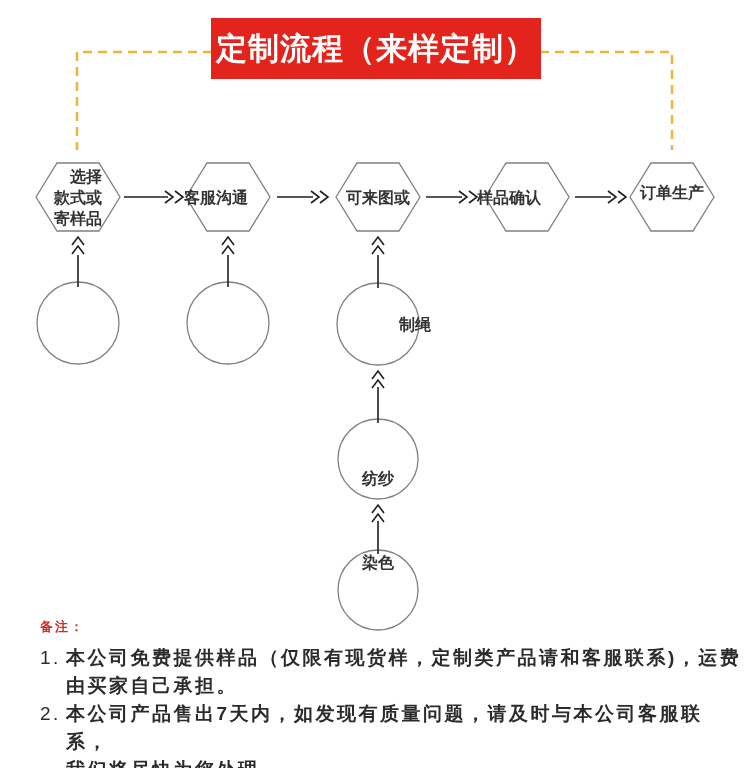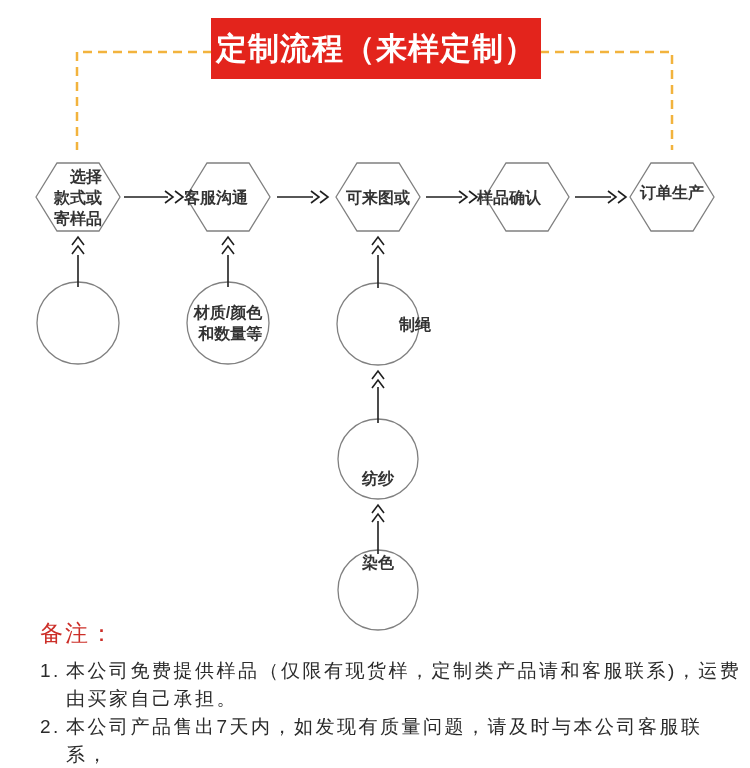--- a/index.html
+++ b/index.html
@@ -10,24 +10,24 @@
     position:absolute;left:211px;top:18px;width:330px;height:61px;
     display:flex;align-items:center;justify-content:center;
     color:#ffffff;font-size:31px;font-weight:bold;letter-spacing:1px;
   }
   .node-label{
     position:absolute;transform:translate(-50%,-50%);
     text-align:right;white-space:pre-line;
     color:#333333;font-size:16px;line-height:21px;font-weight:700;
   }
   .notes{position:absolute;left:40px;top:618px;width:702px;color:#2b2b2b;}
-  .notes-header{font-size:23px;font-weight:normal;letter-spacing:2px;margin-bottom:8px;}
+  .notes-header{font-size:13px;font-weight:bold;letter-spacing:2px;margin-bottom:8px;}
   .note-item{display:flex;font-size:19px;line-height:28px;letter-spacing:2.5px;}
   .note-num{flex:0 0 26px;}
-  .note-text{white-space:pre-line;}
+  .note-text{white-space:pre-line;font-weight:bold;}
 </style>
 </head>
 <body>
 
 <div id="stage">
 
   <svg width="750" height="768" viewBox="0 0 750 768">
     <g stroke="#f2b33d" stroke-width="2.5" fill="none" stroke-dasharray="9 6">
       <polyline points="212,52 77,52 77,150" stroke="#f2b33d"></polyline>
       <polyline points="540,52 672,52 672,150" stroke="#f2b33d"></polyline>
@@ -101,22 +101,20 @@
   </div>
 
   <div class="node-label" style="left:78px;top:197px;">选择
 款式或
 寄样品</div>
   <div class="node-label" style="left:216px;top:197px;">客服沟通</div>
   <div class="node-label" style="left:378px;top:197px;">可来图或</div>
   <div class="node-label" style="left:509px;top:197px;">样品确认</div>
   <div class="node-label" style="left:672px;top:192px;">订单生产</div>
 
-  <div class="node-label" style="left:228px;top:323px;">材质/颜色
-和数量等</div>
   <div class="node-label" style="left:378px;top:324px;margin-left:37px;">制绳</div>
   <div class="node-label" style="left:378px;top:478px;">纺纱</div>
   <div class="node-label" style="left:378px;top:562px;">染色</div>
 
   <div class="notes">
     <div class="notes-header" style="color: rgb(204, 46, 40);">备注：</div>
     <div class="note-item">
       <span class="note-num">1.</span>
       <span class="note-text">本公司免费提供样品（仅限有现货样，定制类产品请和客服联系)，运费
 由买家自己承担。</span>

